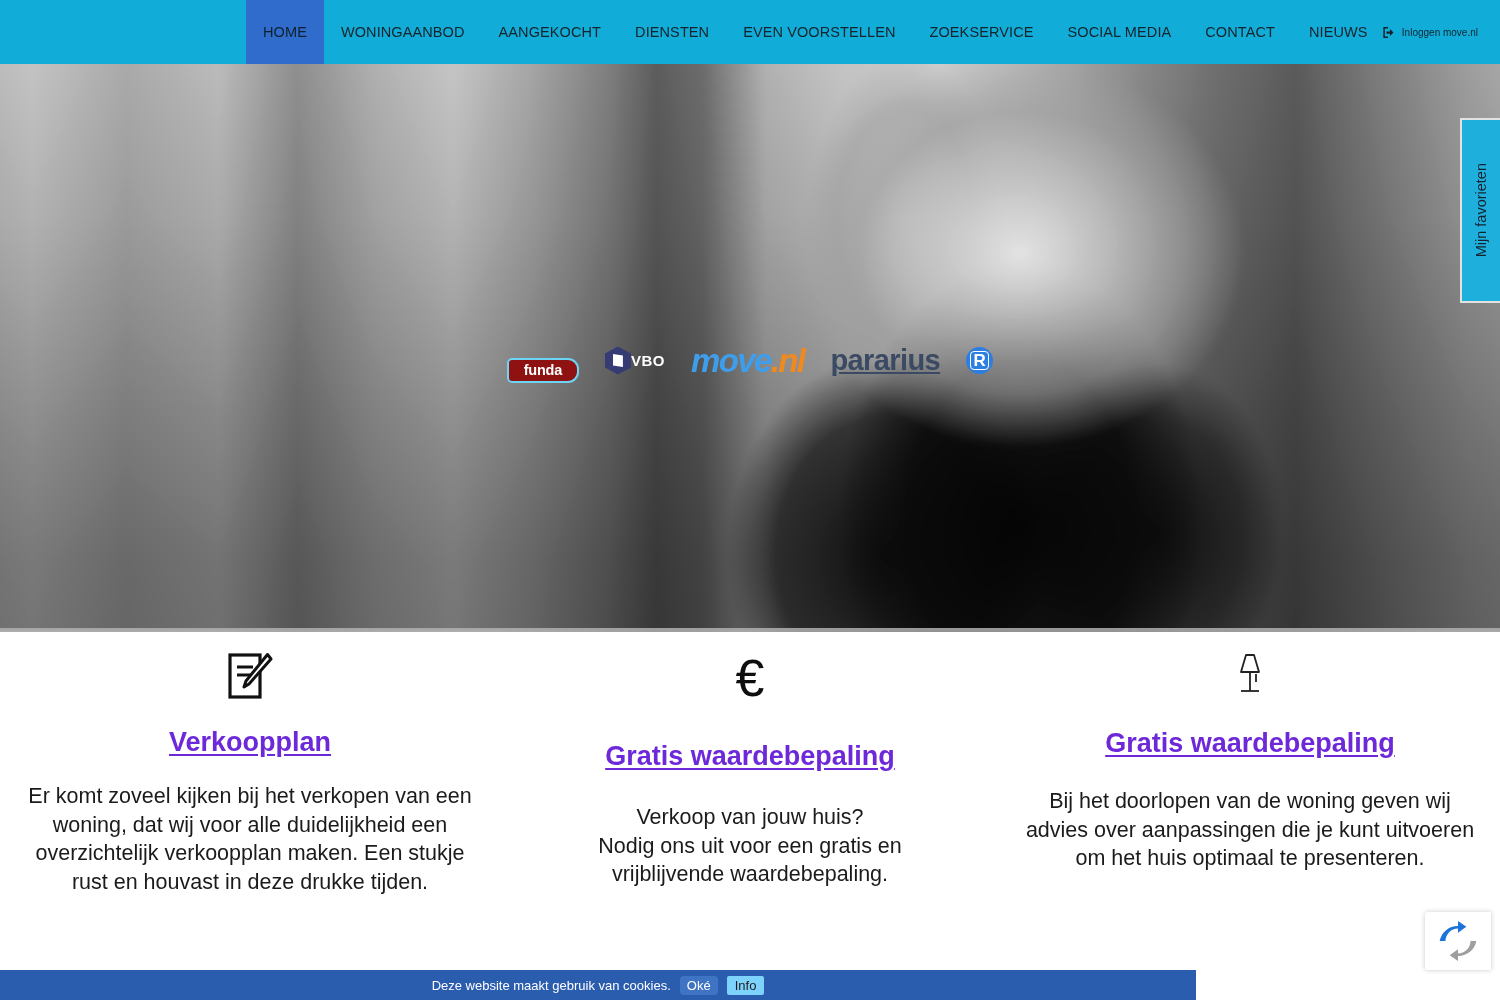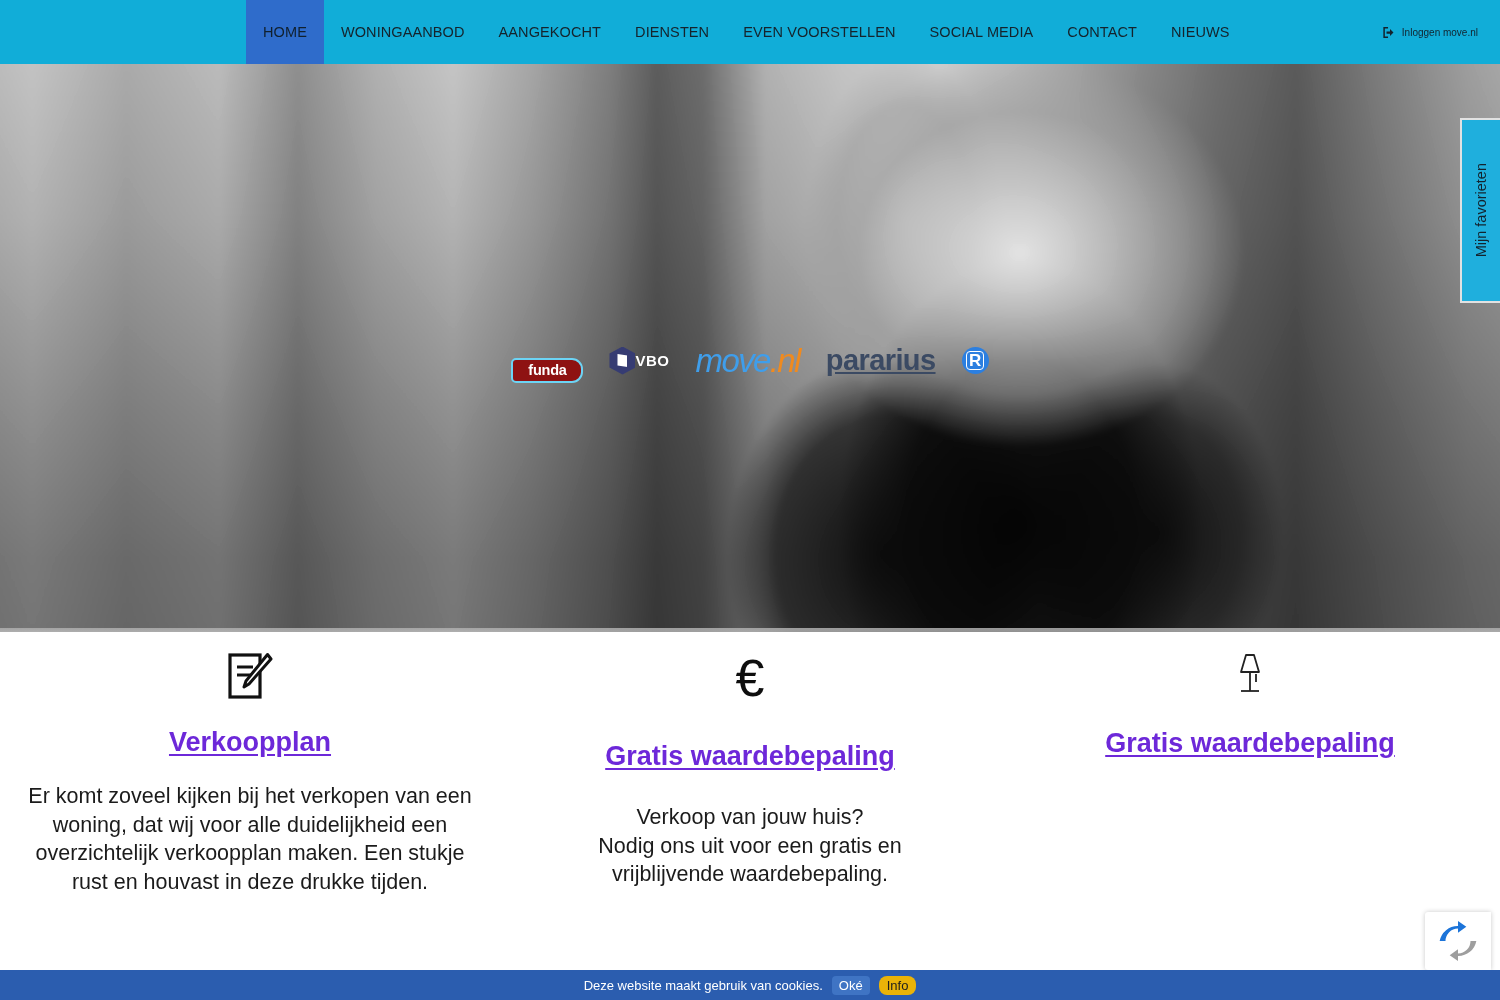--- a/index.html
+++ b/index.html
@@ -117,21 +117,21 @@
   }
   .vbo-hex i {
     display: block; width: 10px; height: 13px;
     background: #ffffff;
     clip-path: polygon(0% 0%, 100% 12%, 100% 100%, 0% 88%);
   }
   .logo-vbo .vbo-text {
     font-size: 15px; font-weight: bold; color: #ffffff; letter-spacing: 0.5px;
   }
   .logo-move {
-    font-size: 33px; font-weight: normal; font-style: italic;
+    font-size: 33px; font-weight: bold; font-style: italic;
     letter-spacing: -1.6px; line-height: 1;
     color: #3F9EEB;
   }
   .logo-move .nl { color: #F08A1E; }
   .logo-pararius {
     font-size: 29px; font-weight: bold; letter-spacing: -0.6px;
     color: #3B4A63; line-height: 1; text-decoration: underline;
   }
   .logo-r {
     width: 27px; height: 27px; border-radius: 50%;
@@ -207,50 +207,51 @@
     box-shadow: 0 0 5px rgba(0,0,0,0.22);
     display: flex; align-items: center; justify-content: center;
     overflow: hidden;
     z-index: 20;
   }
 
   
   .cookiebar {
     position: absolute;
     bottom: 0; left: 0;
-    width: 1500px; height: 30px;
+    width: 1196px; height: 30px;
     background: #2B5DAF;
     display: flex; align-items: center; justify-content: center;
     gap: 9px;
     z-index: 50;
   }
   .cookie-text { font-size: 13px; color: #ffffff; }
   .cookie-ok {
     font-size: 13px; color: #ffffff;
     background: #3F74C4;
     padding: 2px 7px; border-radius: 4px;
     cursor: pointer;
   }
   .cookie-info {
     font-size: 13px; color: #1d1d1d;
-    background: #eab308;
-    padding: 2px 8px; border-radius: 8px;
+    background: #7dd3fc;
+    padding: 2px 8px; border-radius: 2px;
     cursor: pointer;
   }
 </style>
 </head>
 <body>
 
 <div class="topnav">
   <div class="nav-items">
     <a class="nav-item active">HOME</a>
     <a class="nav-item">WONINGAANBOD</a>
     <a class="nav-item">AANGEKOCHT</a>
     <a class="nav-item">DIENSTEN</a>
     <a class="nav-item">EVEN VOORSTELLEN</a>
+    <a class="nav-item">ZOEKSERVICE</a>
     <a class="nav-item">SOCIAL MEDIA</a>
     <a class="nav-item">CONTACT</a>
     <a class="nav-item">NIEUWS</a>
   </div>
   <div class="nav-login">
     <span class="login-icon">
       <svg viewBox="0 0 16 16" width="15" height="15" fill="#13232e" aria-hidden="true">
         <path d="M7.5 2.2h-5v11.6h5v-1.6h-3.4V3.8h3.4z"></path>
         <path d="M9.6 4.3l3.7 3.7-3.7 3.7v-2.5H5.9V6.8h3.7z"></path>
       </svg>
@@ -317,20 +318,21 @@
   <div class="feature f3">
     <div class="feature-icon">
       <svg width="44" height="48" viewBox="0 0 44 48" aria-hidden="true">
         <path d="M13 22 L18 5 L26 5 L31 22 Z" fill="none" stroke="#222" stroke-width="1.8" stroke-linejoin="round"></path>
         <line x1="22" y1="22" x2="22" y2="41" stroke="#222" stroke-width="1.8"></line>
         <line x1="28" y1="24" x2="28" y2="32" stroke="#222" stroke-width="1.8"></line>
         <line x1="13" y1="41" x2="31" y2="41" stroke="#222" stroke-width="1.8"></line>
       </svg>
     </div>
     <div><span class="feature-title">Gratis waardebepaling</span></div>
+    <div class="feature-body">Bij het doorlopen van de woning geven wij advies over aanpassingen die je kunt uitvoeren om het huis optimaal te presenteren.</div>
   </div>
 
 </div>
 
 <div class="recaptcha">
   <svg width="40" height="40" viewBox="0 0 48 48" aria-hidden="true">
     <path d="M24 6 L24 0 L34 7 L24 14 L24 9 A15 15 0 0 0 9 24 L2 24 A22 22 0 0 1 24 6 Z" fill="#1C74D9"></path>
     <path d="M24 42 L24 48 L14 41 L24 34 L24 39 A15 15 0 0 0 39 24 L46 24 A22 22 0 0 1 24 42 Z" fill="#9E9E9E"></path>
     <path d="M18 22 h12 v10 h-12 z" fill="#ffffff"></path>
   </svg>

